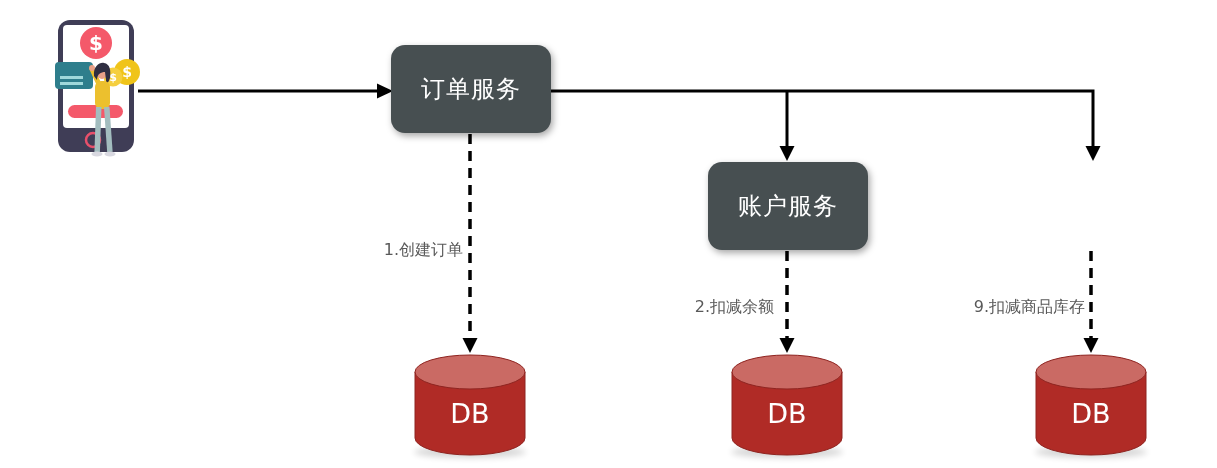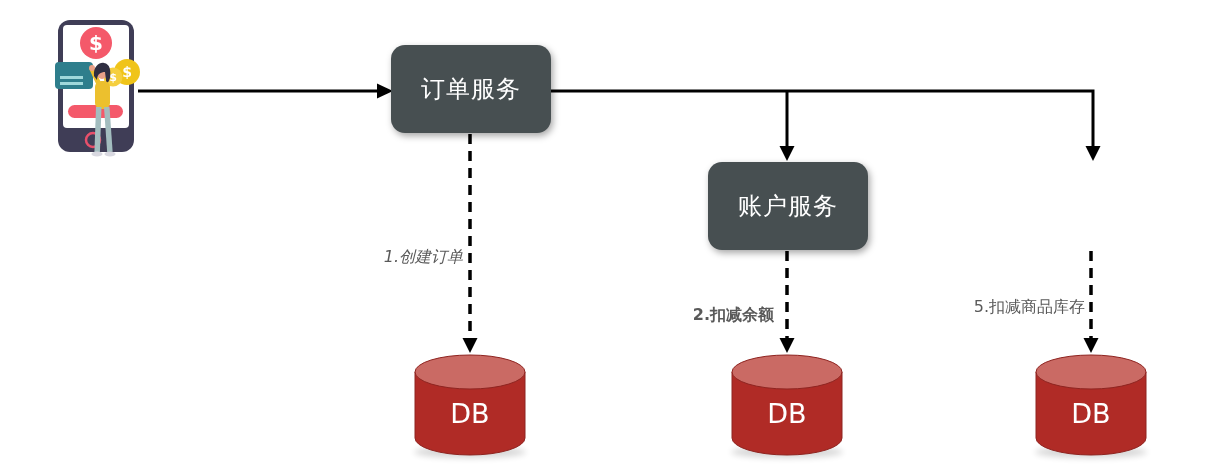--- a/index.html
+++ b/index.html
@@ -121,21 +121,21 @@
     </g>
   </svg>
 
   <div class="service-box" style="left:391px;top:45px;width:160px;height:88px;">
     <span>订单服务</span>
   </div>
   <div class="service-box" style="left:708px;top:162px;width:160px;height:88px;">
     <span>账户服务</span>
   </div>
 
-  <div class="step-label" style="left:330px;top:247px;width:133px;font-style:italic;">1.创建订单</div>
-  <div class="step-label" style="left:650px;top:305px;width:124px;font-weight:bold;">2.扣减余额</div>
-  <div class="step-label" style="left:928px;top:297px;width:157px;">5.扣减商品库存</div>
+  <div class="step-label" style="left:330px;top:240px;width:133px;">1.创建订单</div>
+  <div class="step-label" style="left:650px;top:297px;width:124px;">2.扣减余额</div>
+  <div class="step-label" style="left:928px;top:297px;width:157px;">9.扣减商品库存</div>
 
   <div class="db-label" style="left:415px;top:398px;">DB</div>
   <div class="db-label" style="left:732px;top:398px;">DB</div>
   <div class="db-label" style="left:1036px;top:398px;">DB</div>
 
 </div>
 
 </body></html>

